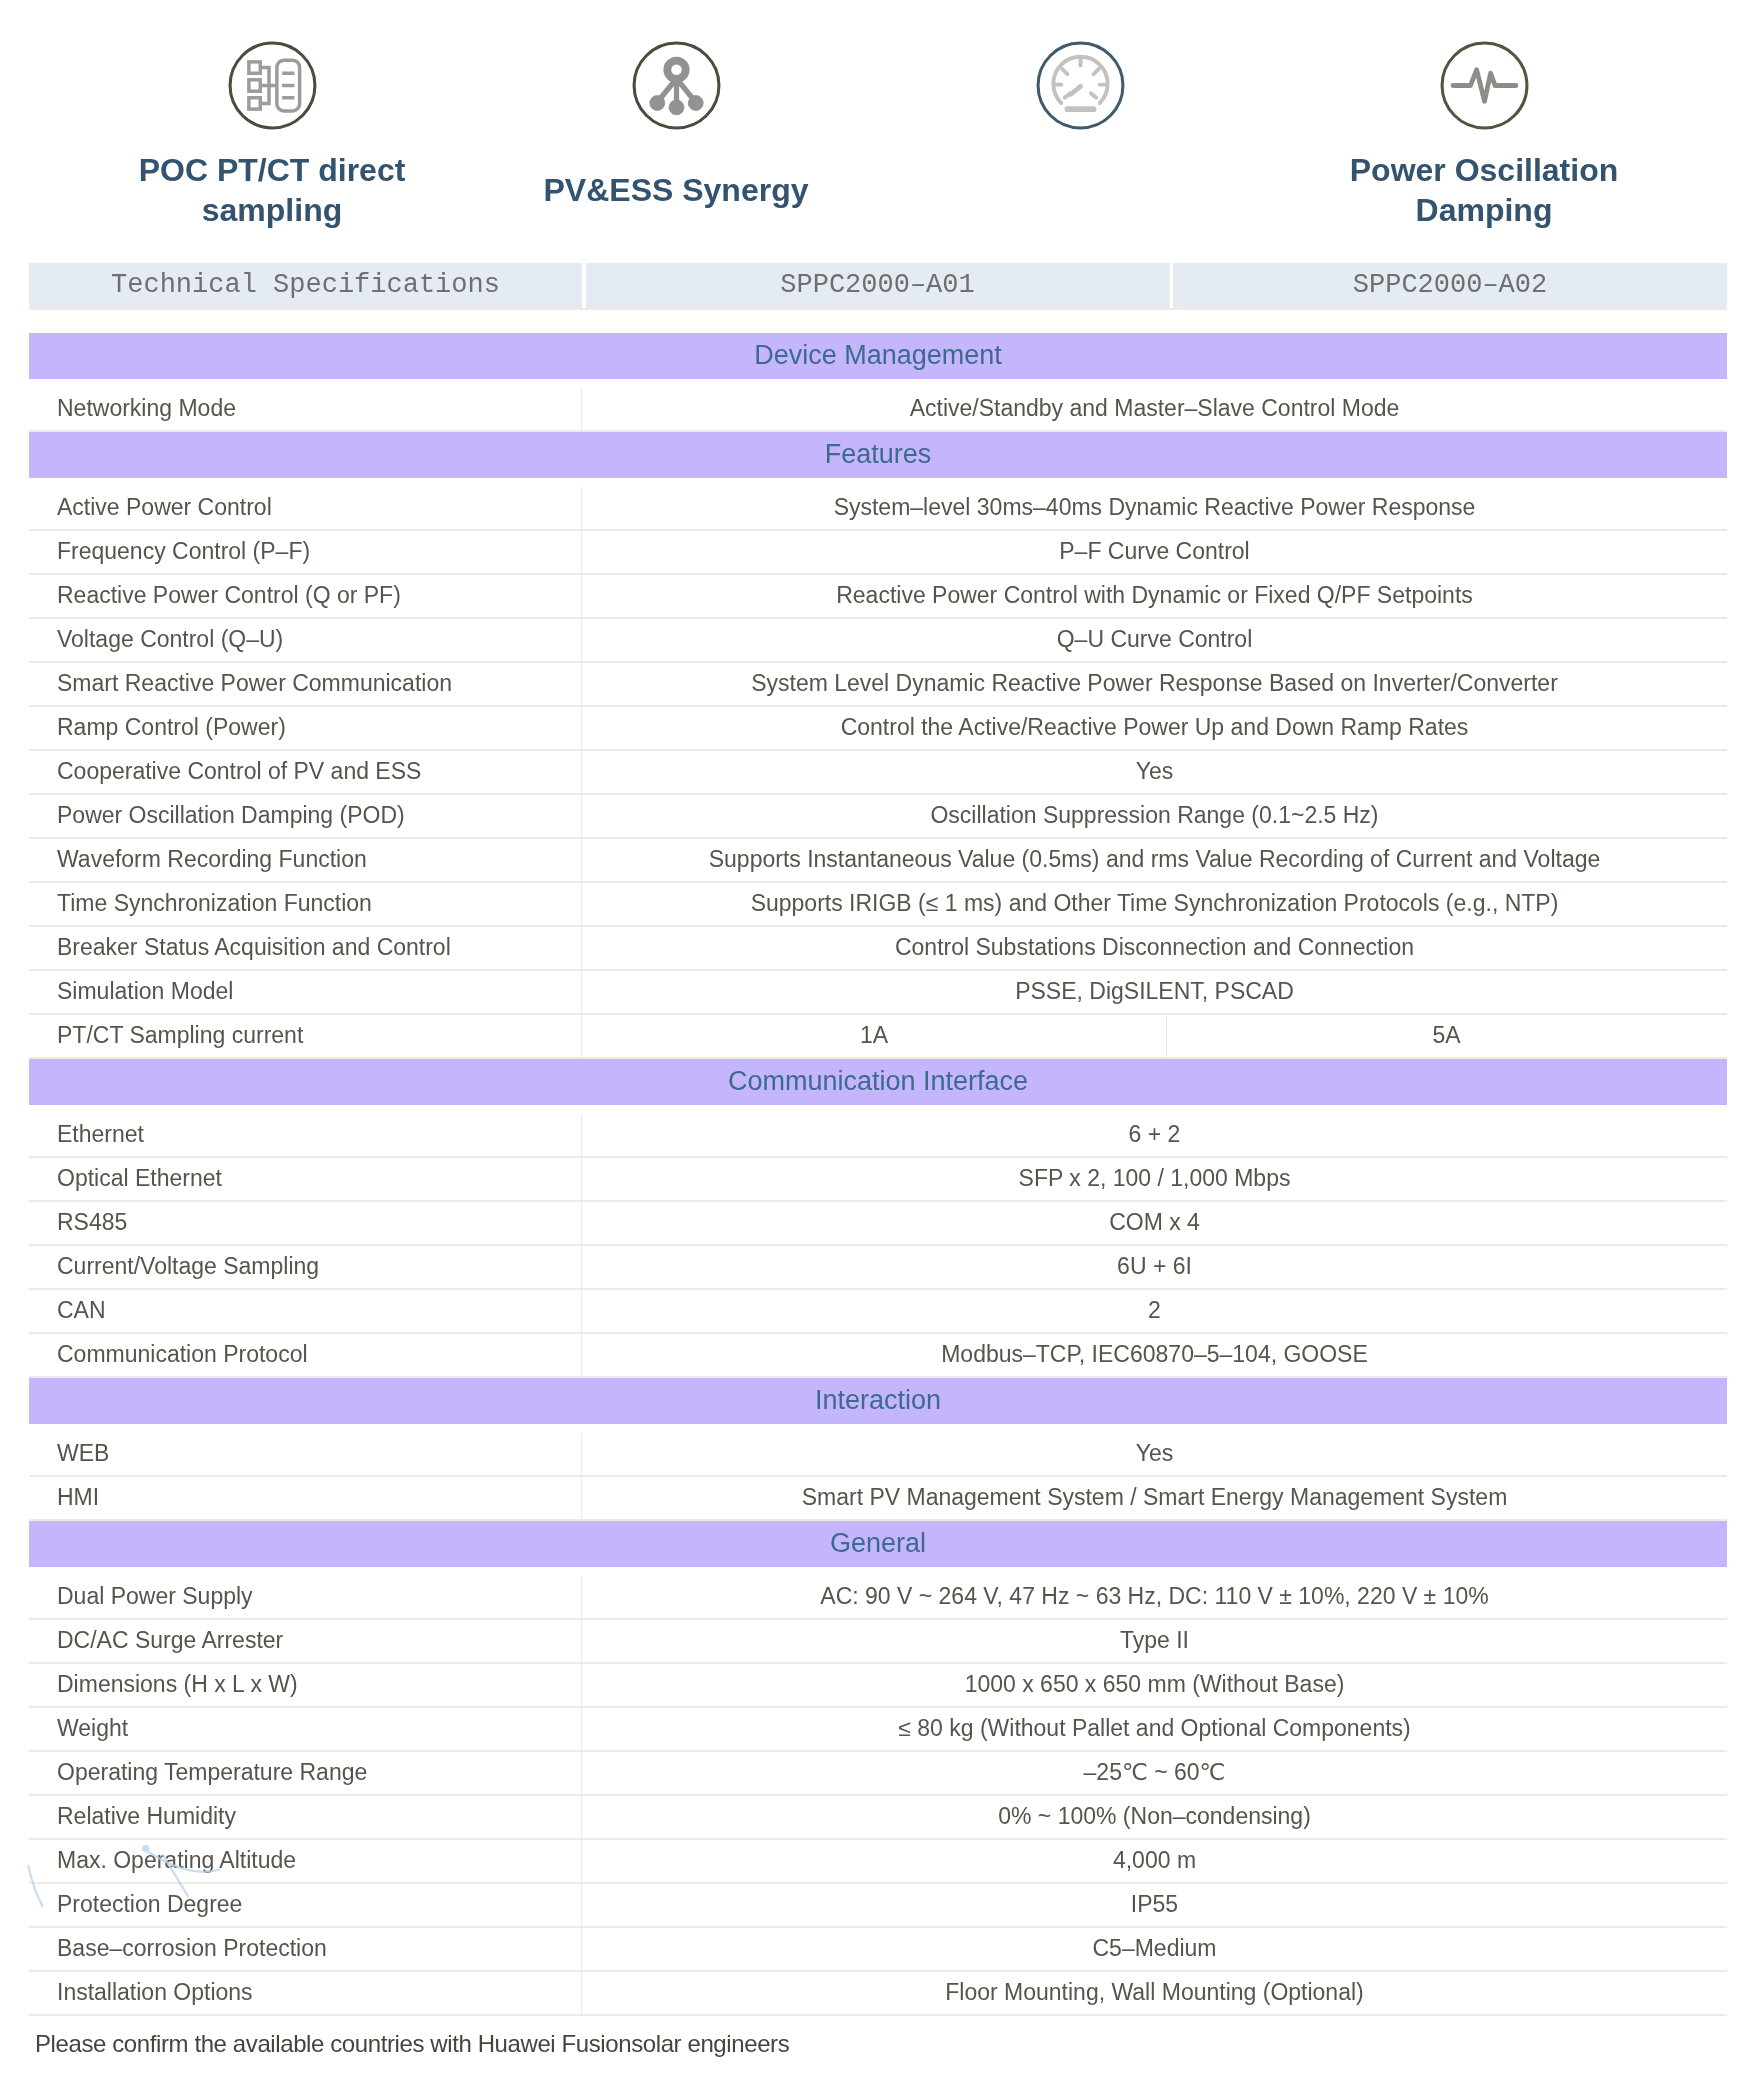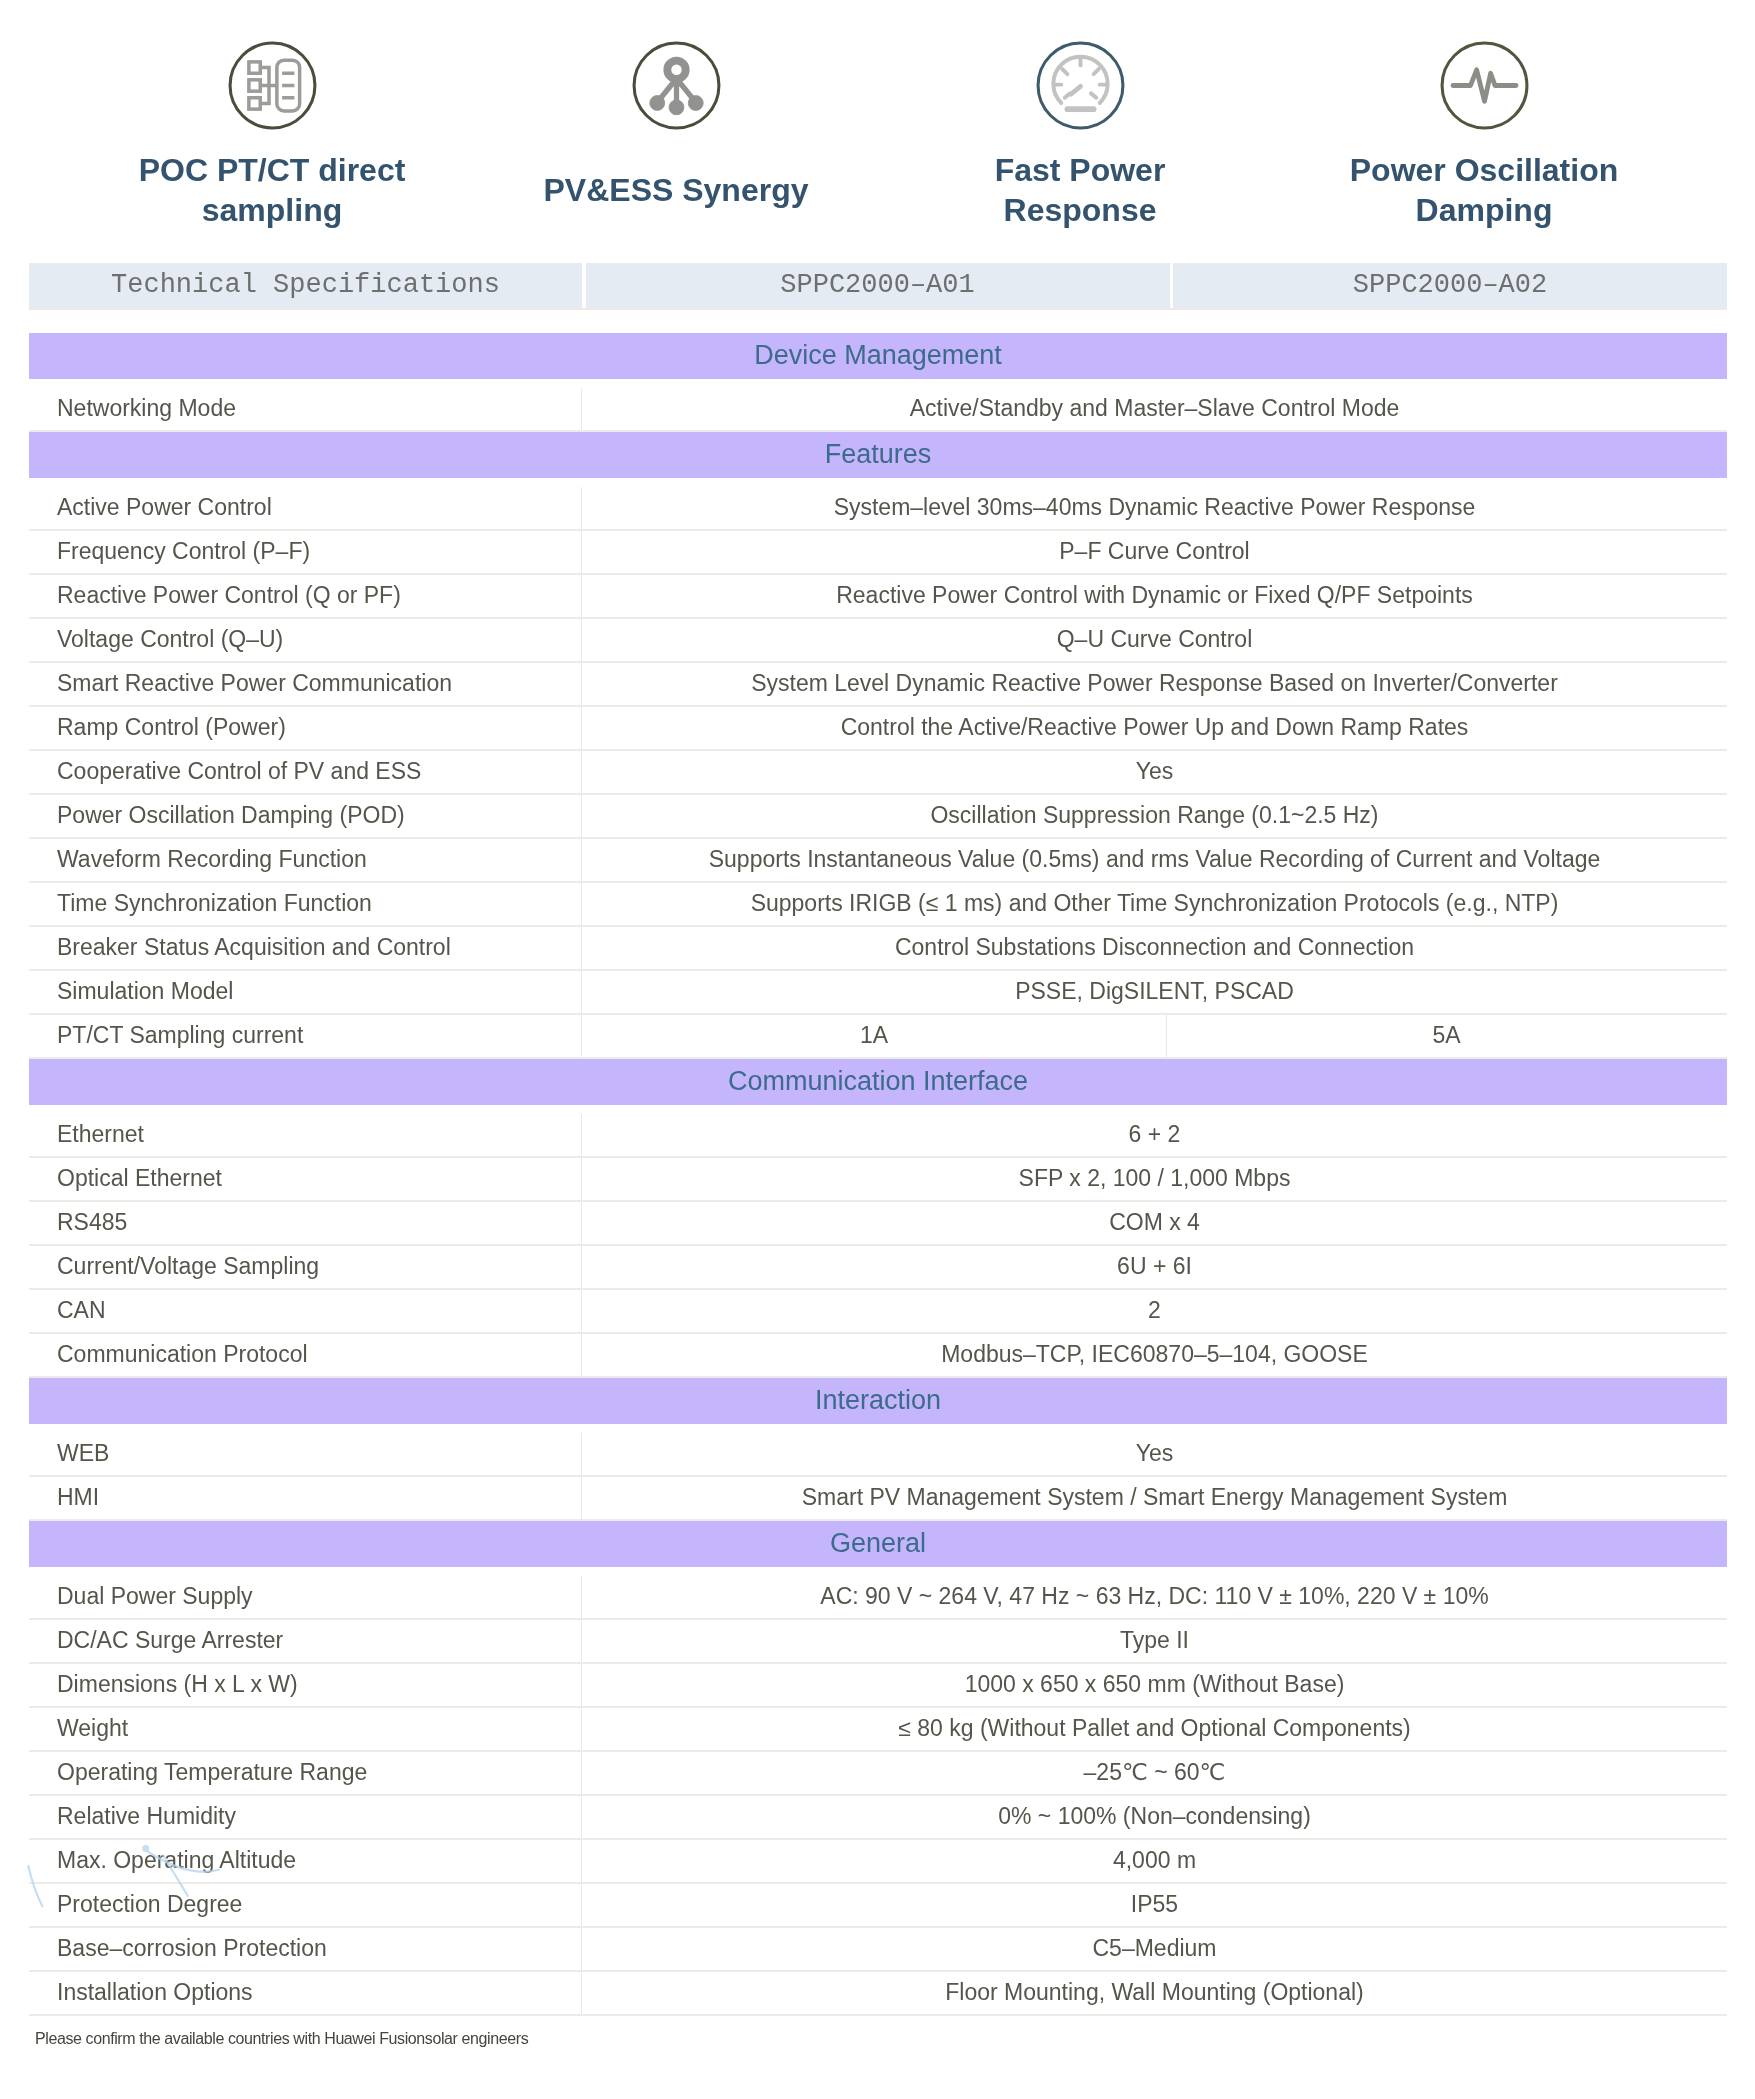--- a/index.html
+++ b/index.html
@@ -73,21 +73,21 @@
   .cell { display: flex; align-items: center; font-size: 23px; color: #55554b; }
   .cell.label {
     padding-left: 28px;
     border-right: 1.8px solid #ebe9e6;
   }
   .cell.value { justify-content: center; text-align: center; padding: 3.5px 8.8px; }
   .cell.value.mid { border-right: 1.8px solid #ebe9e6; }
 
   .footnote {
     margin: 14px 0 0 35px;
-    font-size: 16px;
+    font-size: 24px;
     color: #45453e;
     font-stretch: condensed;
     letter-spacing: -0.4px;
   }
 
   .watermark {
     position: absolute; left: 16px; top: 1831px;
     width: 263px; height: 184px;
     pointer-events: none; opacity: 0.75;
   }
@@ -141,21 +141,20 @@
           <path d="M52 21 V29"></path>
           <path d="M73 33 L67 39"></path>
           <path d="M82 51 H74"></path>
           <path d="M34 66 L40 61"></path>
           <path d="M70 66 L64 61"></path>
           <path d="M52 53 L41 62" stroke-width="5.5"></path>
           <path d="M37 79 H67" stroke-width="6.5"></path>
         </g>
       </svg>
     </div>
-    <div class="feature-label">Fast Power Response</div>
   </div>
 
   <div class="feature">
     <div class="icon-wrap">
       <svg viewBox="0 0 104 104">
         <circle cx="52" cy="52" r="48.5" fill="none" stroke="#54543f" stroke-width="3.5"></circle>
         <polyline points="16,52 36,52 43,34 52,70 59,38 64,52 88,52" fill="none" stroke="#8d8d87" stroke-width="5.5" stroke-linecap="round" stroke-linejoin="round"></polyline>
       </svg>
     </div>
     <div class="feature-label">Power Oscillation Damping</div>

